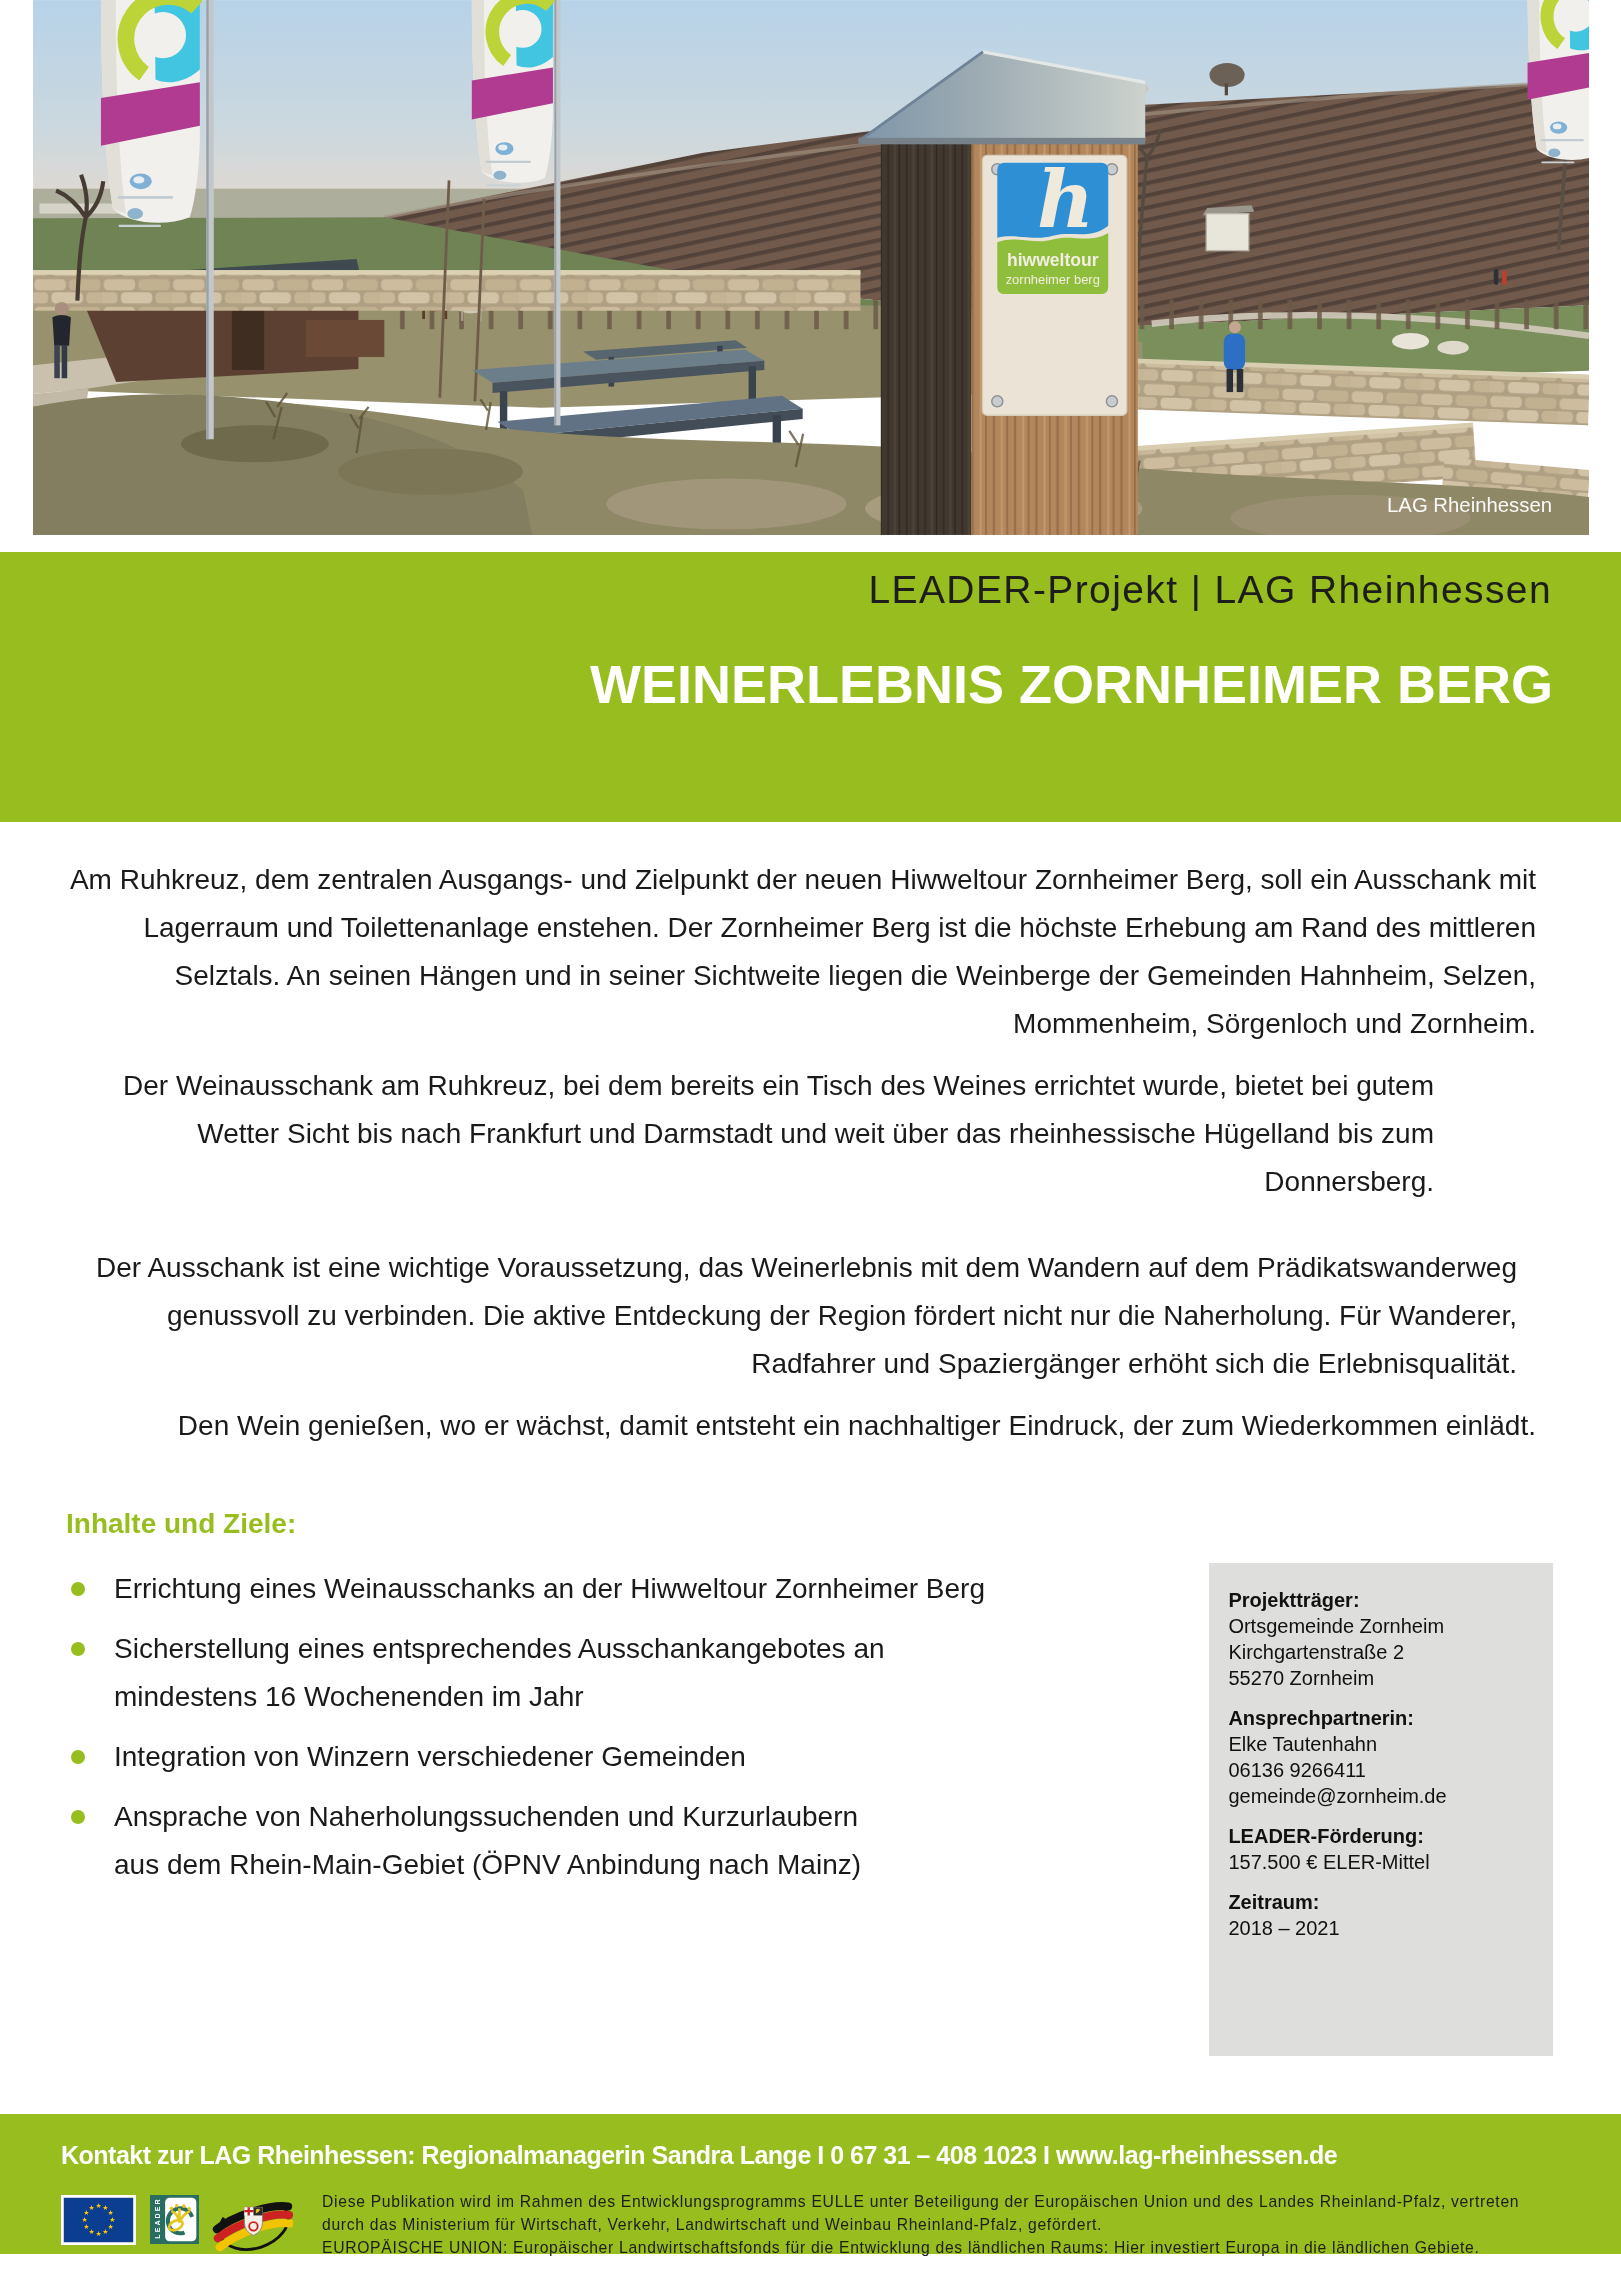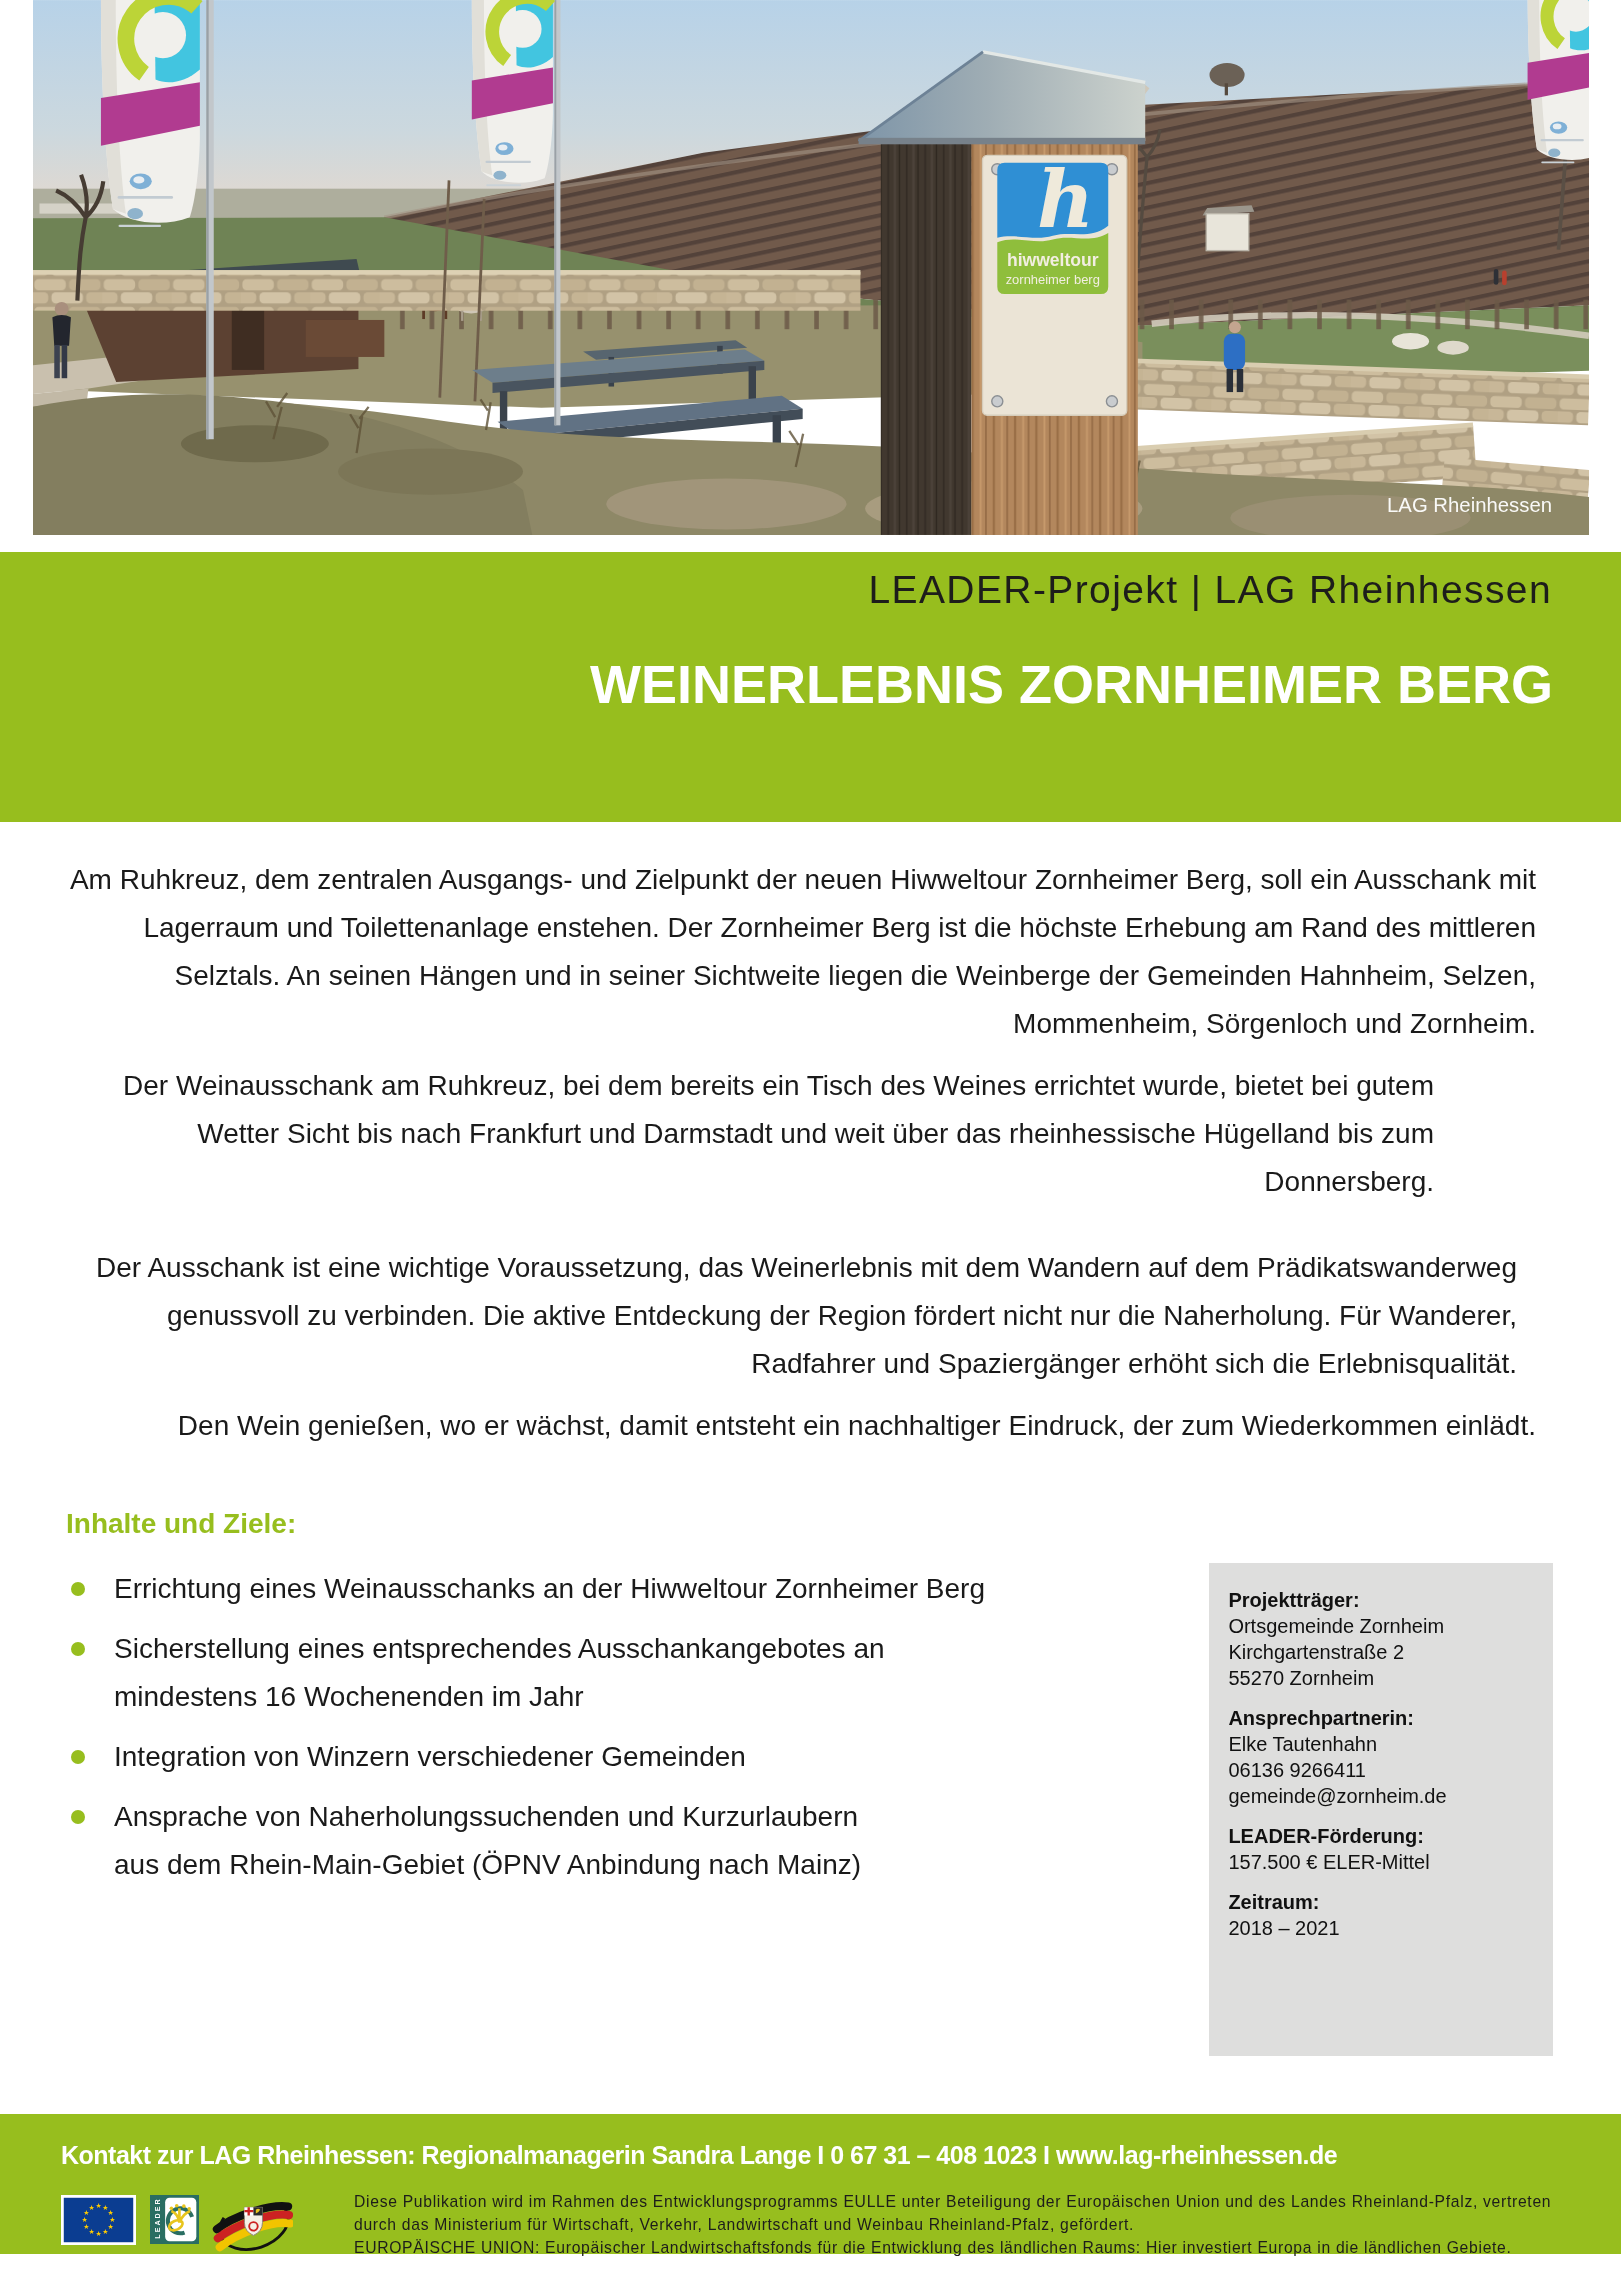--- a/index.html
+++ b/index.html
@@ -52,21 +52,21 @@
   .footer{position:absolute;left:0;top:2114px;width:1621px;height:140px;background:var(--green);}
   .footer .contact{
     position:absolute;left:61px;top:27px;font-size:25px;font-weight:700;color:#fff;
     letter-spacing:-0.5px;white-space:nowrap;
   }
   .logos{position:absolute;left:61px;top:81px;height:55px;}
   .logos svg{display:inline-block;vertical-align:top;}
   .logo-eu{margin-right:12px;}
   .logo-leader{margin-right:11px;}
   .disclaimer{position:absolute;left:322px;top:76px;font-size:15.7px;line-height:23px;letter-spacing:0.7px;color:#1d1d1b;}
-  .disclaimer .dline{display:block;white-space:nowrap;margin-left:32px;}
+  .disclaimer .dline{display:block;white-space:nowrap;}
 </style>
 </head>
 <body>
 
 <div class="page">
 
   <svg class="photo" viewBox="0 0 3366 1157" xmlns="http://www.w3.org/2000/svg">
     <defs>
       <linearGradient id="sky" x1="0" y1="0" x2="0" y2="1">
         <stop offset="0" stop-color="#b7d2e8"></stop>

